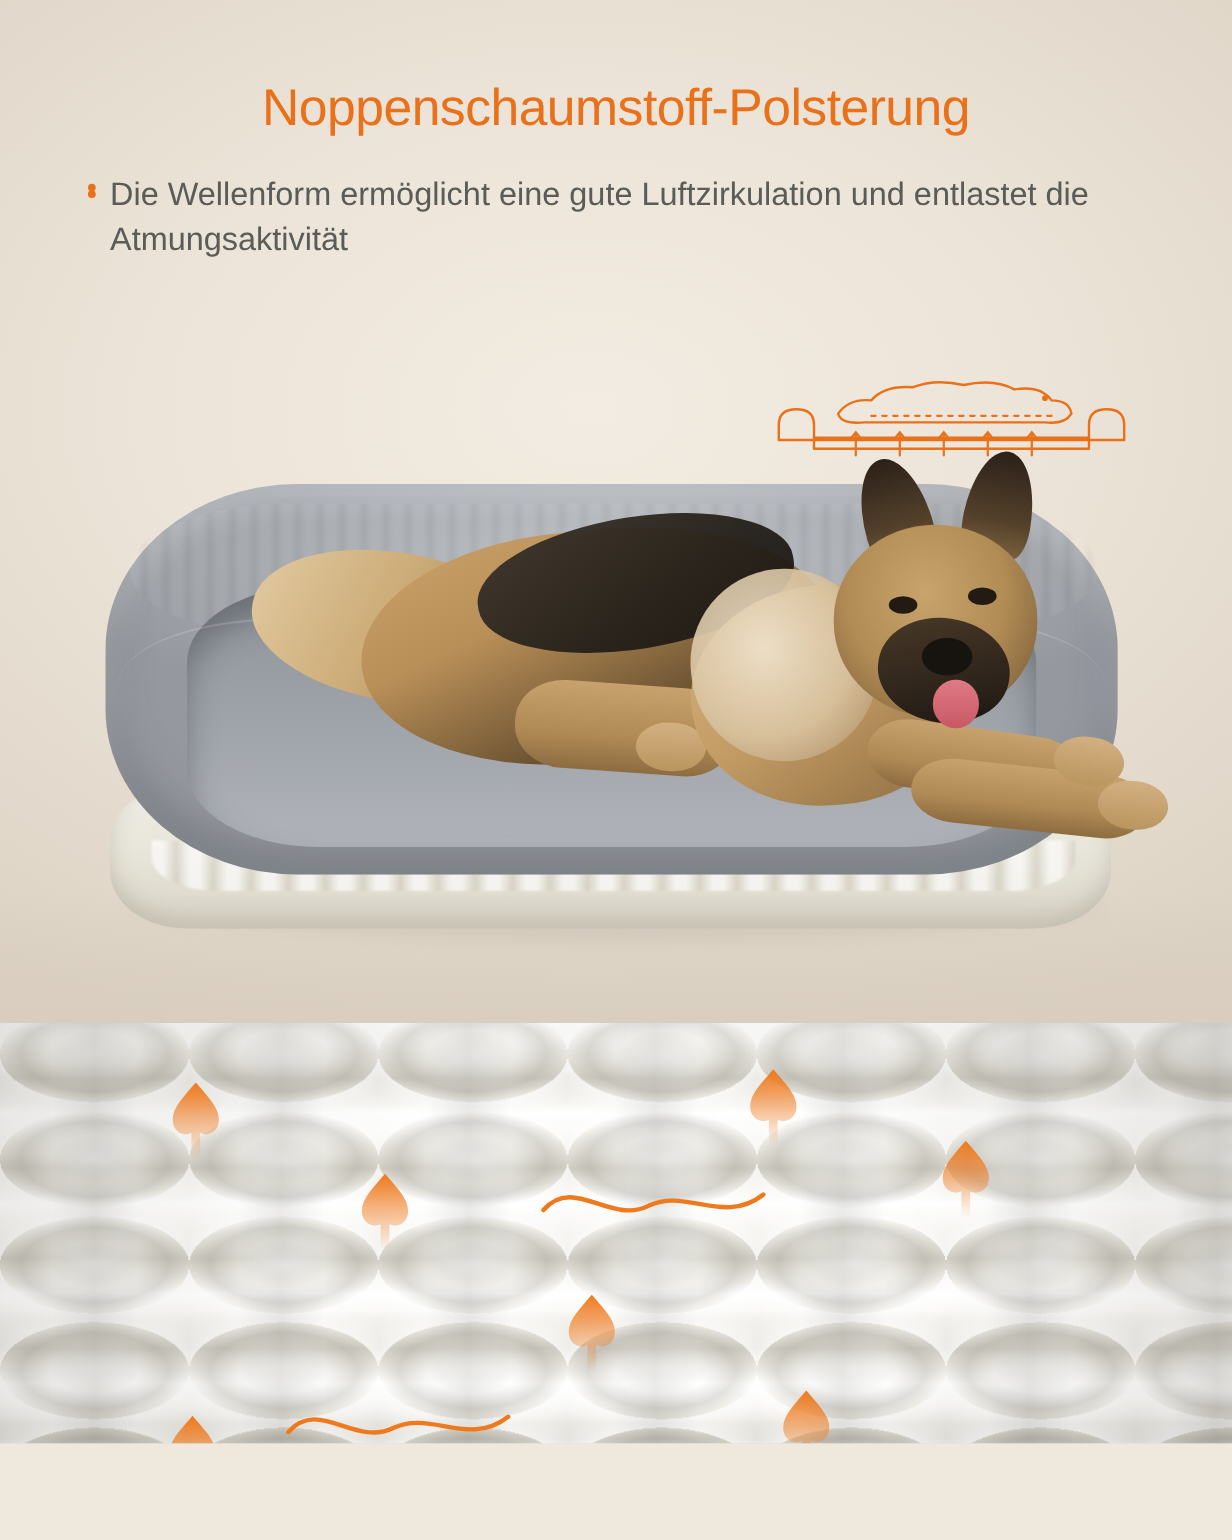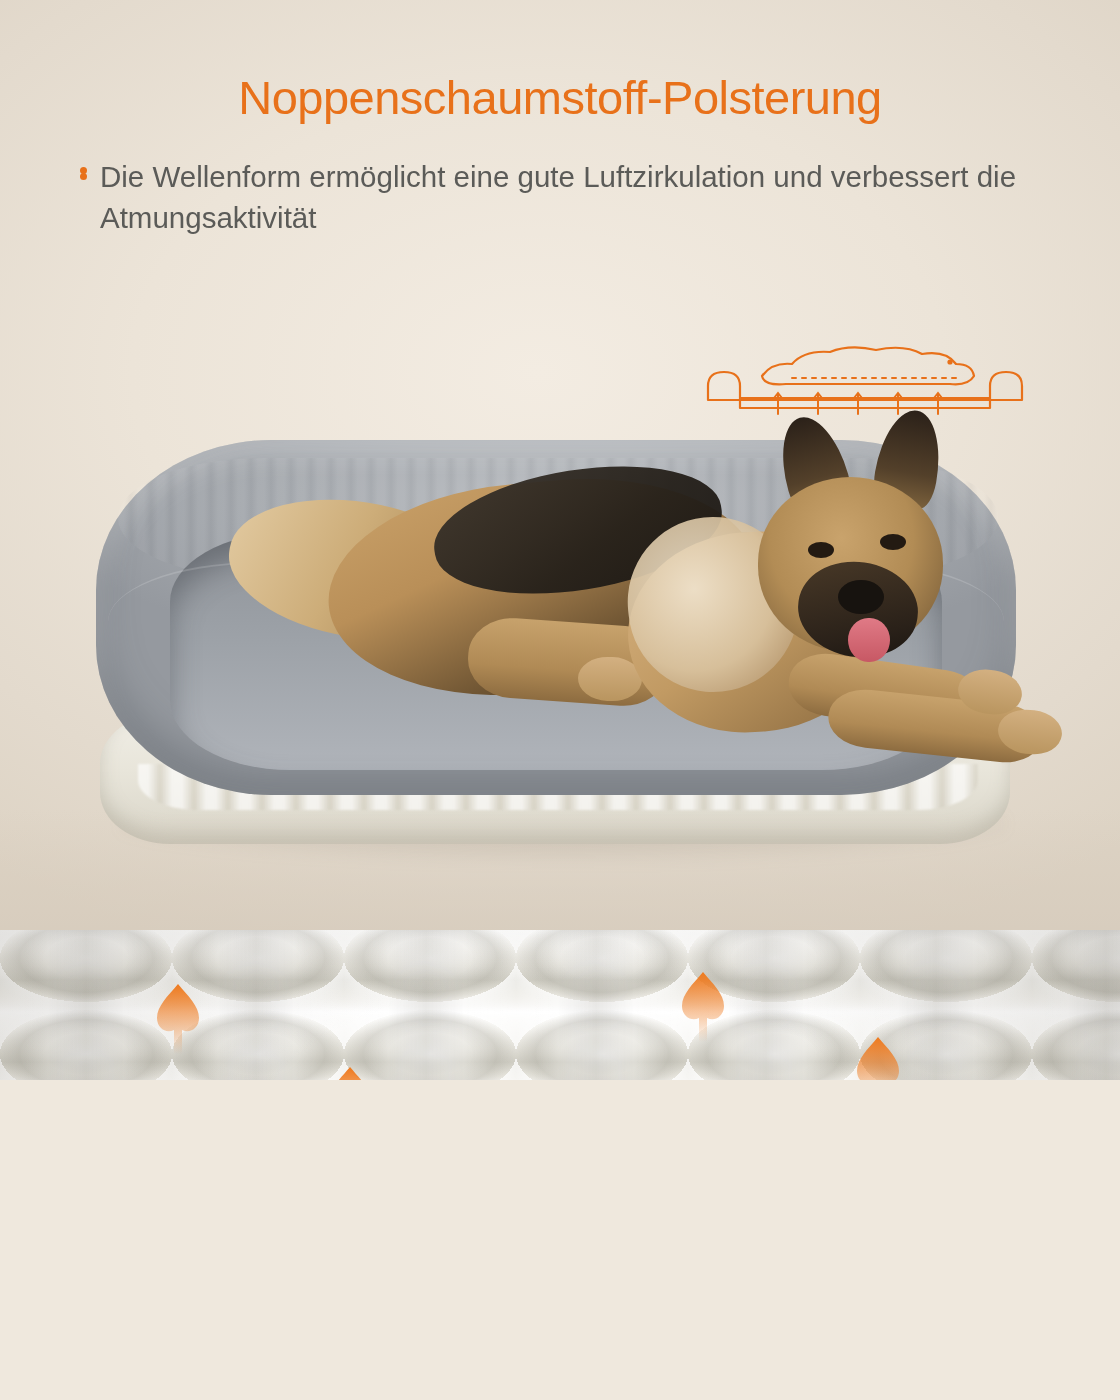--- a/index.html
+++ b/index.html
@@ -9,21 +9,21 @@
   body {
     width: 1120px;
     height: 1400px;
     font-family: "Liberation Sans", sans-serif;
     overflow: hidden;
     background: #efe8dd;
   }
   .page {
     position: relative;
     width: 1120px;
-    height: 1080px;
+    height: 1312px;
     overflow: hidden;
     text-decoration: underline;
   }
 
   
   .top-panel {
     position: absolute;
     left: 0;
     top: 0;
     width: 1120px;
@@ -394,21 +394,21 @@
   <div class="top-panel">
 
     <div class="headline">Noppenschaumstoff-Polsterung</div>
 
     <div class="bullets">
       <div class="bullet">
         <span class="dot"></span>
       </div>
       <div class="bullet">
         <span class="dot"></span>
-        <span>Die Wellenform ermöglicht eine gute Luftzirkulation und verbessert die Atmungsaktivität</span>
+        <span>Die Wellenform ermöglicht eine gute Luftzirkulation und entlastet die Atmungsaktivität</span>
       </div>
     </div>
 
     <svg class="schematic" viewBox="0 0 330 85">
       <g fill="none" stroke="#e8711a" stroke-width="2.2" stroke-linecap="round" stroke-linejoin="round">
         <path d="M8,62 L8,48 Q8,34 24,34 Q40,34 40,48 L40,60 L290,60 L290,48 Q290,34 306,34 Q322,34 322,48 L322,62 Z"></path>
         <path d="M40,60 L40,70 L290,70 L290,60"></path>
         <path d="M62,38 Q72,24 92,26 Q104,12 130,14 Q150,6 176,12 Q204,6 222,16 Q246,12 256,26 Q272,26 274,38 Q268,48 250,46 L86,46 Q64,48 62,38 Z"></path>
         <circle cx="250" cy="24" r="2.6" fill="#e8711a" stroke="none"></circle>
       </g>

